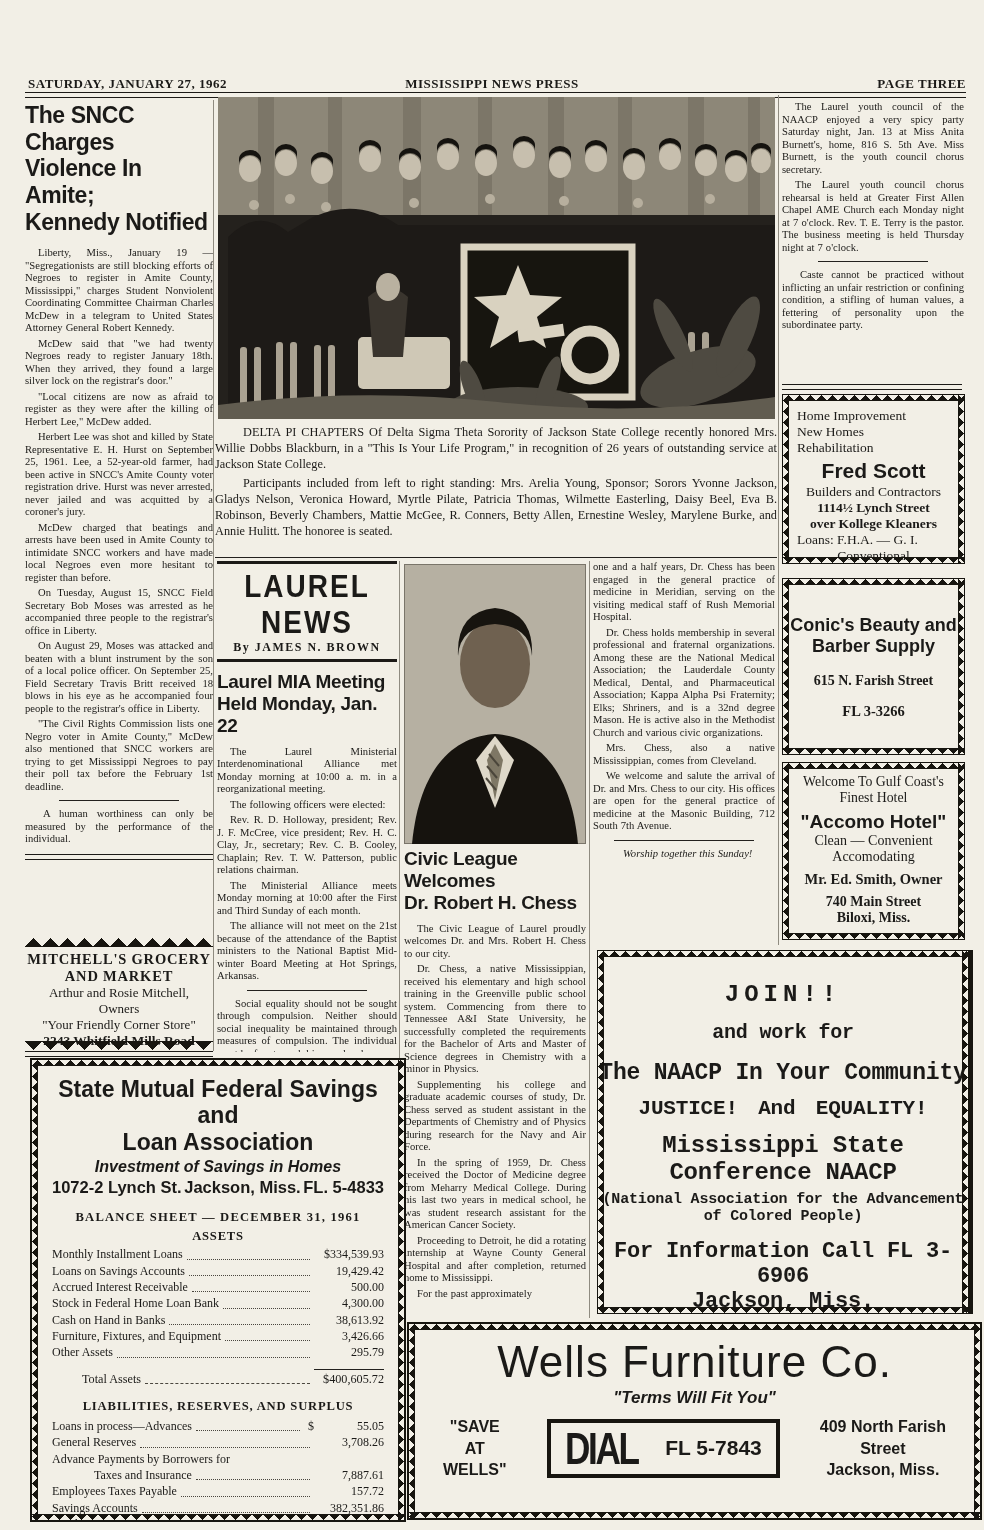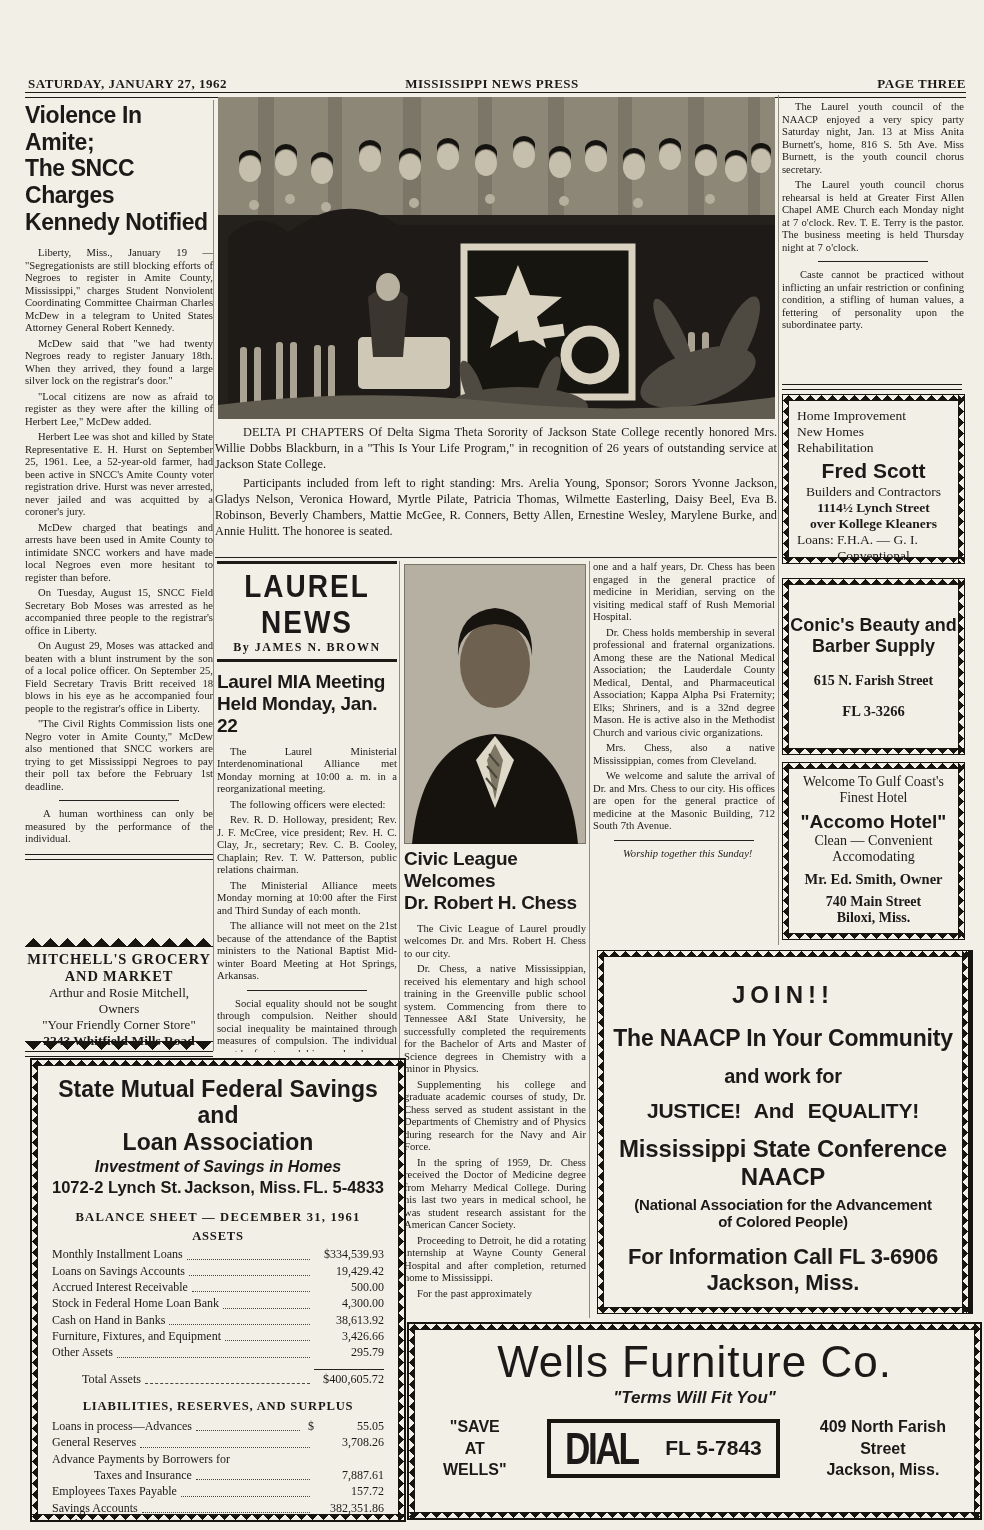--- a/index.html
+++ b/index.html
@@ -43,21 +43,21 @@
   .bs-row{display:flex;align-items:flex-end;font-size:12px;line-height:1.36;}
   .bs-label{white-space:nowrap;}
   .leader{flex:1;border-bottom:1.5px dotted #4a463e;margin:0 4px 3px 4px;min-width:10px;}
   .bs-val{white-space:nowrap;text-align:right;min-width:70px;}
   .bs-cur{margin-left:4px;}
   .bs-indent{padding-left:42px;}
   .bs-total .bs-val{border-top:1px solid #23211e;padding-top:1px;}
   .bs-total{margin-top:8px;font-size:12.2px;}
   .bs-head{text-align:center;font-weight:700;font-size:12.6px;letter-spacing:0.8px;margin:9px 0 4px;}
   
-  .naacp-line{font-family:Liberation Sans, sans-serif;font-weight:700;text-align:center;
+  .naacp-line{font-family:Liberation Mono, monospace;font-weight:700;text-align:center;
      letter-spacing:-0.2px;}
   
   .wells-name{font-family:Liberation Sans, sans-serif;font-size:44px;text-align:center;
      letter-spacing:1px;line-height:1.0;}
   .wells-slogan{font-family:"Liberation Sans",sans-serif;font-style:italic;font-weight:700;
      font-size:17px;text-align:center;margin-top:4px;}
   .dial-box{border:4px solid #17150f;display:flex;align-items:center;gap:10px;padding:6px 14px;}
   .dial-word{font-family:"Liberation Sans",sans-serif;font-weight:700;font-size:44px;
      letter-spacing:-3px;transform:scaleX(0.8);transform-origin:left center;line-height:0.9;}
   .dial-num{font-family:"Liberation Sans",sans-serif;font-weight:700;font-size:21px;}
@@ -68,22 +68,22 @@
 
 <div id="page">
 
   <div class="abs mast" style="left:28px;top:76px;">SATURDAY, JANUARY 27, 1962</div>
   <div class="abs mast" style="left:0;top:76px;width:984px;text-align:center;">MISSISSIPPI NEWS PRESS</div>
   <div class="abs mast" style="right:18px;top:76px;">PAGE THREE</div>
   <div class="abs double-rule" style="left:25px;top:92px;width:941px;"></div>
 
   <div class="abs col" style="left:25px;top:102px;width:188px;height:836px;">
     <div class="headline" style="font-size:23px;line-height:1.16;">
+      <div>The SNCC Charges</div>
       <div>Violence In Amite;</div>
-      <div>The SNCC Charges</div>
       <div>Kennedy Notified</div>
     </div>
     <div style="height:12px;"></div>
     <p class="p">Liberty, Miss., January 19 — "Segregationists are still blocking efforts of Negroes to register in Amite County, Mississippi," charges Student Nonviolent Coordinating Committee Chairman Charles McDew in a telegram to United States Attorney General Robert Kennedy.</p>
     <p class="p">McDew said that "we had twenty Negroes ready to register January 18th. When they arrived, they found a large silver lock on the registrar's door."</p>
     <p class="p">"Local citizens are now as afraid to register as they were after the killing of Herbert Lee," McDew added.</p>
     <p class="p">Herbert Lee was shot and killed by State Representative E. H. Hurst on September 25, 1961. Lee, a 52-year-old farmer, had been active in SNCC's Amite County voter registration drive. Hurst was never arrested, never jailed and was acquitted by a coroner's jury.</p>
     <p class="p">McDew charged that beatings and arrests have been used in Amite County to intimidate SNCC workers and have made local Negroes even more hesitant to register than before.</p>
     <p class="p">On Tuesday, August 15, SNCC Field Secretary Bob Moses was arrested as he accompanied three people to the registrar's office in Liberty.</p>
     <p class="p">On August 29, Moses was attacked and beaten with a blunt instrument by the son of a local police officer. On September 25, Field Secretary Travis Britt received 18 blows in his eye as he accompanied four people to the registrar's office in Liberty.</p>
@@ -332,22 +332,22 @@
     </div>
   </div>
 
   <div class="ad" style="left:597px;top:950px;width:370px;height:362px;border-right:5px solid #17150f;">
     <div class="zz zz-t"></div>
       <div class="zz zz-b"></div>
     <div class="zz zz-l"></div>
       <div class="zz zz-r"></div>
     <div style="padding-top:30px;">
       <div class="naacp-line" style="font-size:24px;letter-spacing:5px;">JOIN!!</div>
+      <div class="naacp-line" style="font-size:20px;margin-top:13px;">and work for</div>
       <div class="naacp-line" style="font-size:23px;margin-top:16px;">The NAACP In Your Community</div>
-      <div class="naacp-line" style="font-size:20px;margin-top:13px;">and work for</div>
       <div class="naacp-line" style="font-size:21px;margin-top:11px;word-spacing:8px;">JUSTICE! And EQUALITY!</div>
       <div class="naacp-line" style="font-size:24px;margin-top:12px;">Mississippi State Conference NAACP</div>
       <div class="naacp-line" style="font-size:15px;margin-top:5px;">(National Association for the Advancement</div>
       <div class="naacp-line" style="font-size:15px;">of Colored People)</div>
       <div class="naacp-line" style="font-size:22px;margin-top:14px;">For Information Call FL 3-6906</div>
       <div class="naacp-line" style="font-size:22px;">Jackson, Miss.</div>
     </div>
   </div>
 
   <div class="ad" style="left:30px;top:1058px;width:372px;height:460px;border-width:2.5px;">

